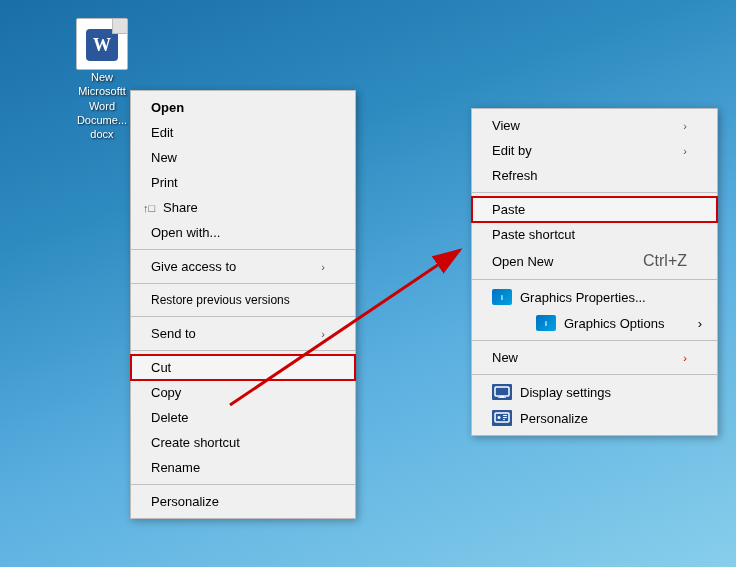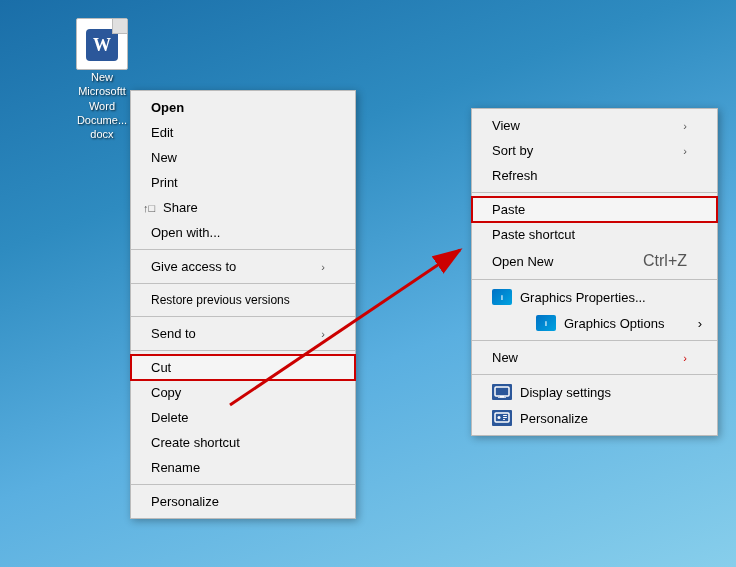--- a/index.html
+++ b/index.html
@@ -268,21 +268,21 @@
       <span>Personalize</span>
     </div>
   </div>
 
   <div class="context-menu context-menu-desktop">
     <div class="menu-item">
       <span>View</span>
       <span class="arrow">›</span>
     </div>
     <div class="menu-item">
-      <span>Sort by</span>
+      <span>Edit by</span>
       <span class="arrow">›</span>
     </div>
     <div class="menu-item">
       <span>Refresh</span>
     </div>
     <div class="menu-separator"></div>
     <div class="menu-item red-highlight">
       <span>Paste</span>
     </div>
     <div class="menu-item">

